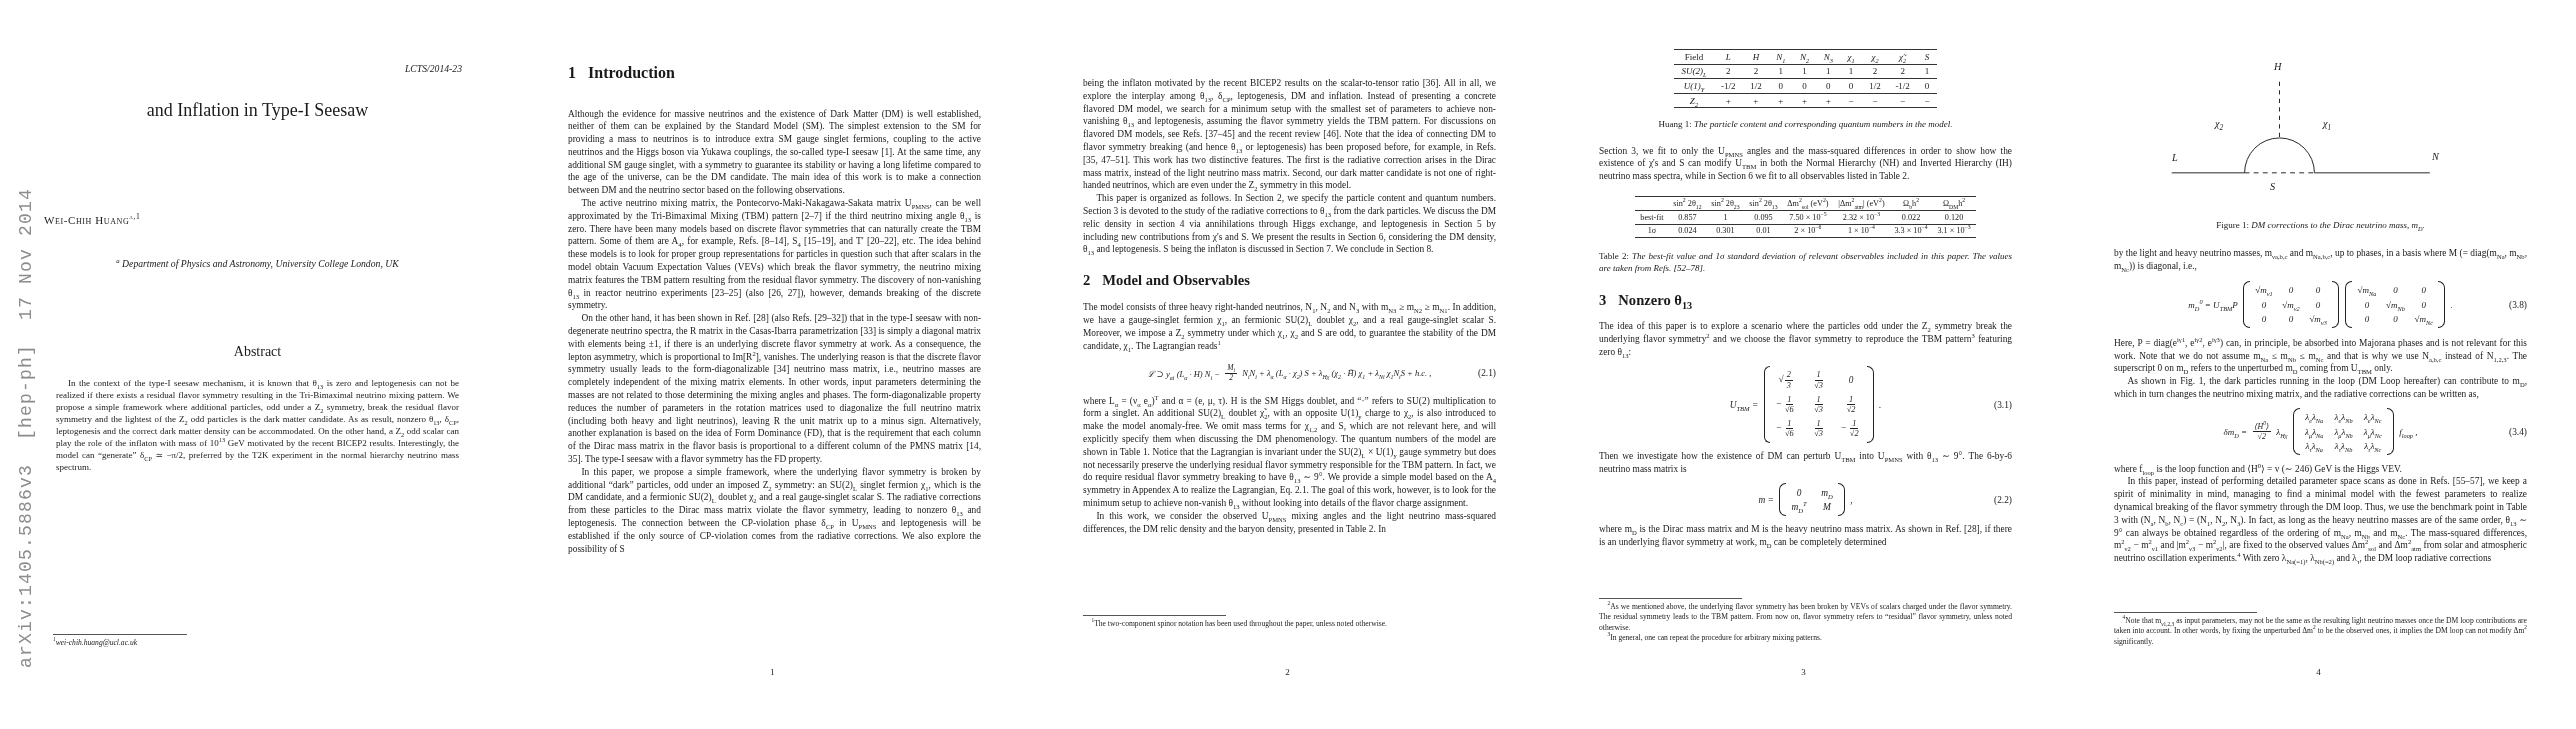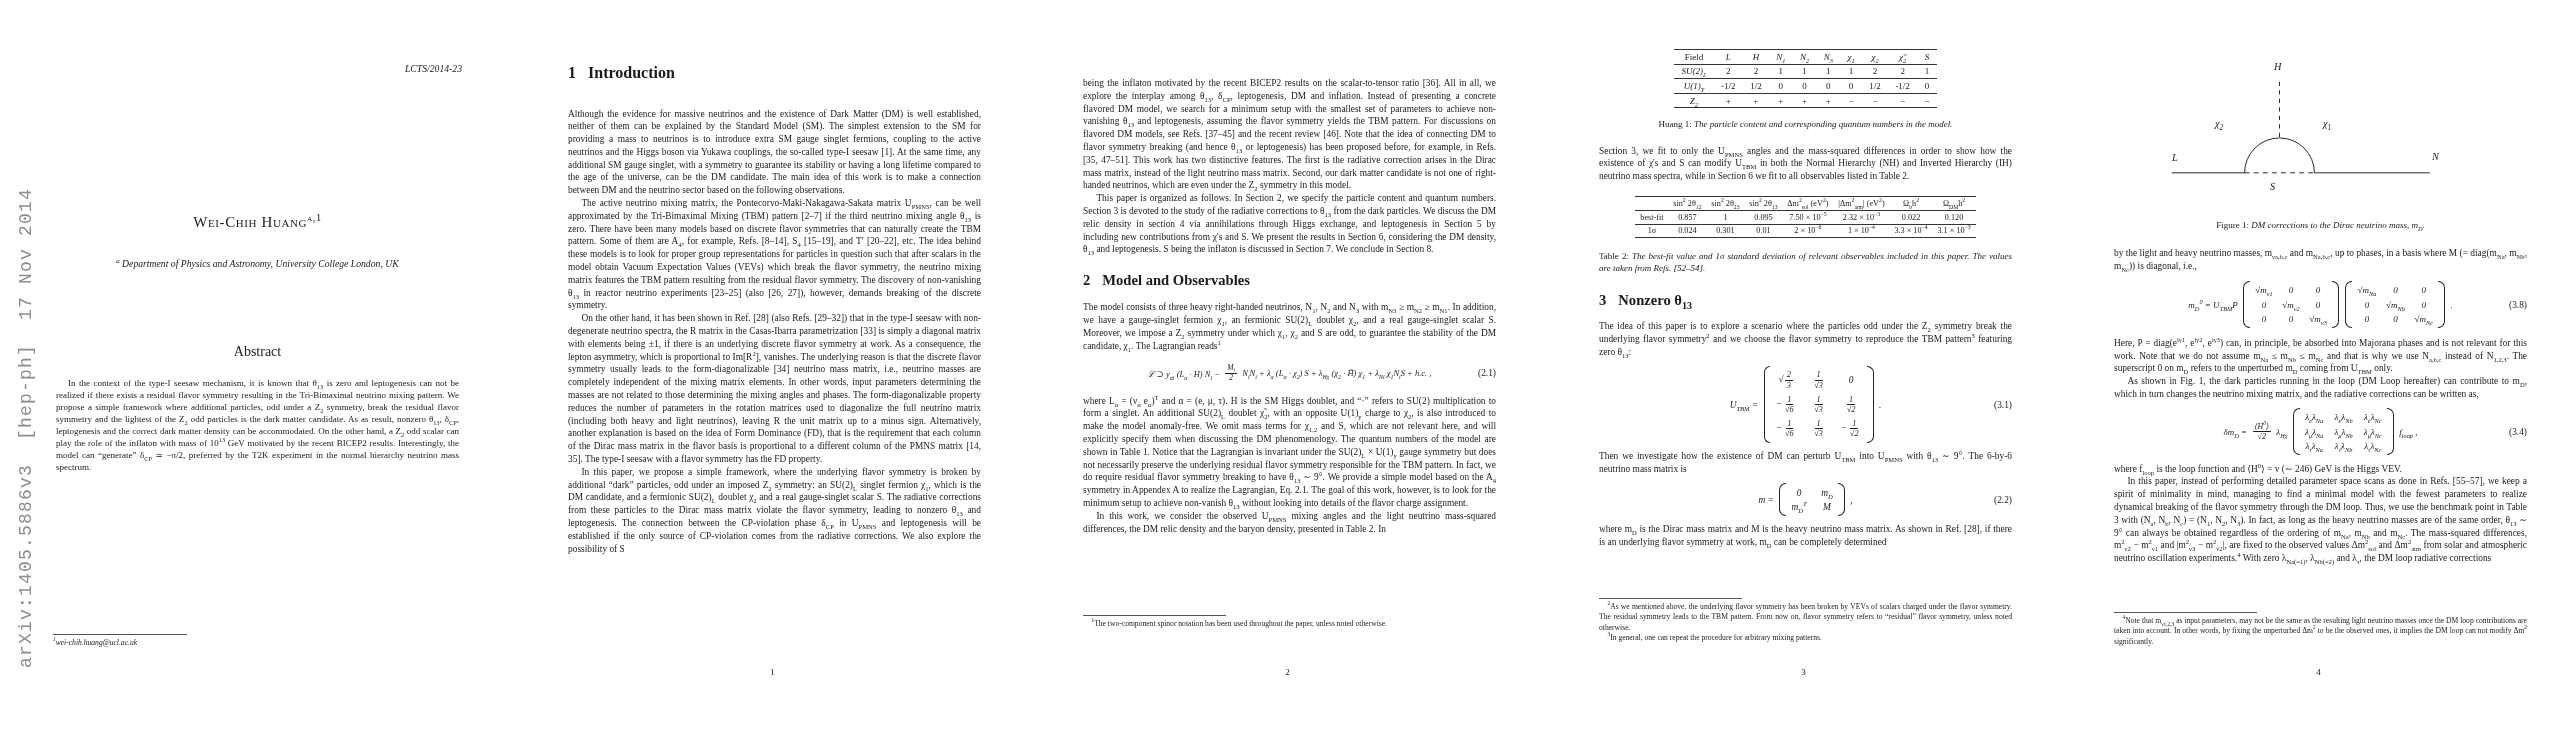--- a/index.html
+++ b/index.html
@@ -13,22 +13,22 @@
   .sec-head{font-weight:bold;font-size:14.6px;margin:0;display:flex;align-items:baseline;}
   .sec-head .sec-num{margin-right:12px;}
   sub{font-size:70%;line-height:0;} sup{font-size:70%;line-height:0;}
   
   .stamp{position:absolute;top:428px;left:25.5px;transform:translate(-50%,-50%) rotate(-90deg);
          white-space:pre;font-family:"Liberation Mono","DejaVu Sans Mono",monospace;
          font-size:18px;letter-spacing:1.2px;color:#8c8c8c;}
   .report-no{position:absolute;top:63px;right:53px;font-style:italic;font-size:9.7px;}
   .paper-title{position:absolute;top:89px;left:24px;right:24px;text-align:center;
                font-size:18px;line-height:43px;}
-  .author{position:absolute;top:214px;left:0;right:0;text-align:center;
-          font-variant:small-caps;letter-spacing:0.6px;font-size:15px;}
+  .author{position:absolute;top:214px;left:0;right:0;text-align:left;
+          font-variant:small-caps;letter-spacing:0.6px;font-size:11px;padding-left:44px;}
   .affil{position:absolute;top:258px;left:0;right:0;text-align:center;
          font-style:italic;font-size:9.7px;}
   .abs-head{position:absolute;top:344px;left:0;right:0;text-align:center;font-size:14px;}
   .abs-text{position:absolute;top:377px;left:56px;width:403px;text-align:justify;
             font-size:9px;line-height:12px;text-indent:12px;}
   .fnblock{position:absolute;left:53px;right:49px;}
   .fnrule{width:143px;border-top:0.6px solid #555;margin-bottom:3px;}
   .fn{font-size:7.6px;line-height:10.3px;text-align:justify;text-indent:8.5px;margin:0;}
   .fn-email{font-style:italic;text-indent:0;}
   .pageno{position:absolute;bottom:52px;left:0;right:0;text-align:center;font-size:9px;}
@@ -62,20 +62,21 @@
   .fig svg{position:absolute;left:0;top:0;}
   .figlab{position:absolute;font-style:italic;font-size:10.3px;}
 </style>
 </head>
 <body>
 
 <div class="page" id="p1">
   <div class="stamp">arXiv:1405.5886v3  [hep-ph]  17 Nov 2014</div>
   <div class="report-no">LCTS/2014-23</div>
   <div class="paper-title">
+    <div>and Inflation in Type-I Seesaw</div>
   </div>
   <div class="author">
     <span>Wei-Chih Huang</span><sup>a,1</sup>
   </div>
   <div class="affil">
     <sup>a</sup>
     <span>Department of Physics and Astronomy, University College London, UK</span>
   </div>
   <div class="abs-head">Abstract</div>
   <div class="abs-text">In the context of the type-I seesaw mechanism, it is known that θ<sub>13</sub> is zero and leptogenesis can not be realized if there exists a residual flavor symmetry resulting in the Tri-Bimaximal neutrino mixing pattern. We propose a simple framework where additional particles, odd under a Z<sub>2</sub> symmetry, break the residual flavor symmetry and the lightest of the Z<sub>2</sub> odd particles is the dark matter candidate. As as result, nonzero θ<sub>13</sub>, δ<sub>CP</sub>, leptogenesis and the correct dark matter density can be accommodated. On the other hand, a Z<sub>2</sub> odd scalar can play the role of the inflaton with mass of 10<sup>13</sup> GeV motivated by the recent BICEP2 results. Interestingly, the model can “generate” δ<sub>CP</sub> ≃ −π/2, preferred by the T2K experiment in the normal hierarchy neutrino mass spectrum.</div>
@@ -217,21 +218,21 @@
         <td>0.01</td>
         <td>2 × 10<sup>−6</sup></td>
         <td>1 × 10<sup>−4</sup></td>
         <td>3.3 × 10<sup>−4</sup></td>
         <td>3.1 × 10<sup>−3</sup></td>
       </tr>
     </tbody>
       </table>
     <div class="caption" style="margin-top:12px;text-align:justify;">
       <span class="chead">Table 2:</span>
-      <span>The best-fit value and 1σ standard deviation of relevant observables included in this paper. The values are taken from Refs. [52–54].</span>
+      <span>The best-fit value and 1σ standard deviation of relevant observables included in this paper. The values are taken from Refs. [52–78].</span>
     </div>
     <h2 class="sec-head" style="margin:18px 0 11px 0;">
       <span class="sec-num">3</span>
       <span>Nonzero θ<sub>13</sub></span>
     </h2>
     <p class="body">The idea of this paper is to explore a scenario where the particles odd under the Z<sub>2</sub> symmetry break the underlying flavor symmetry<sup>2</sup> and we choose the flavor symmetry to reproduce the TBM pattern<sup>3</sup> featuring zero θ<sub>13</sub>:</p>
     <div class="eq" style="margin:7.3px 0;">
       <span>U<sub>TBM</sub> =</span>
       <span class="mat">
         <span class="bl"></span>

